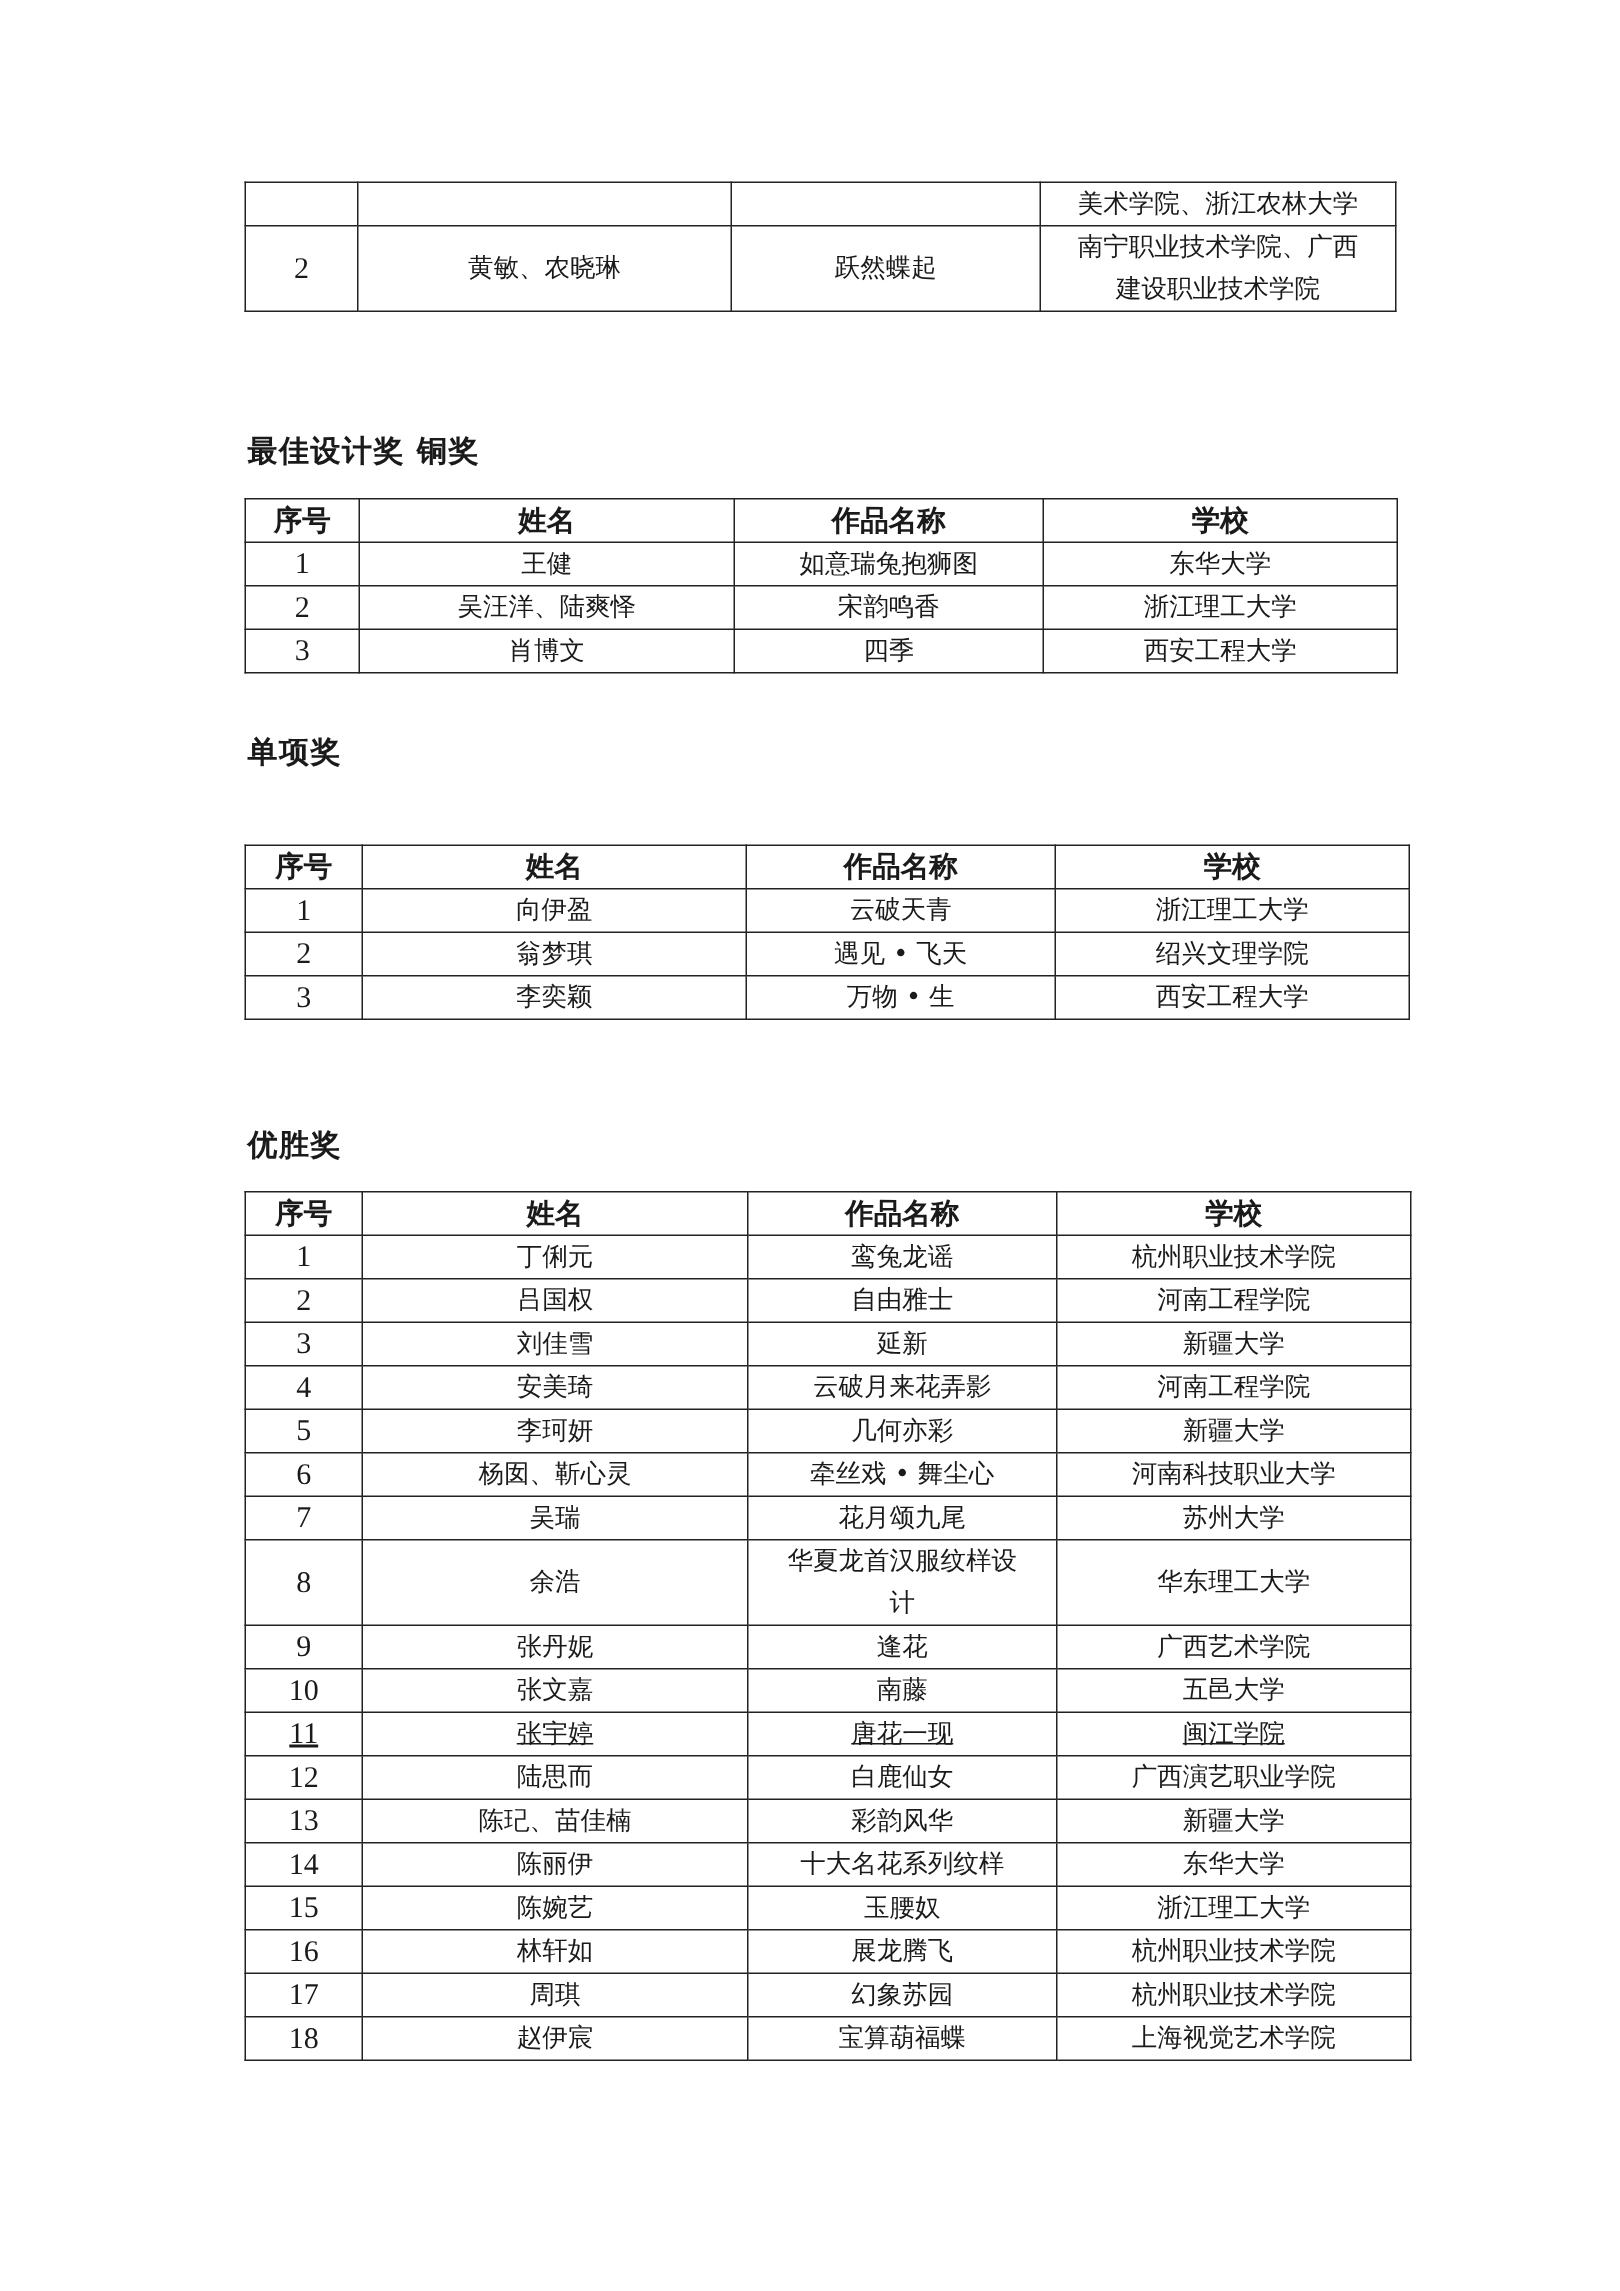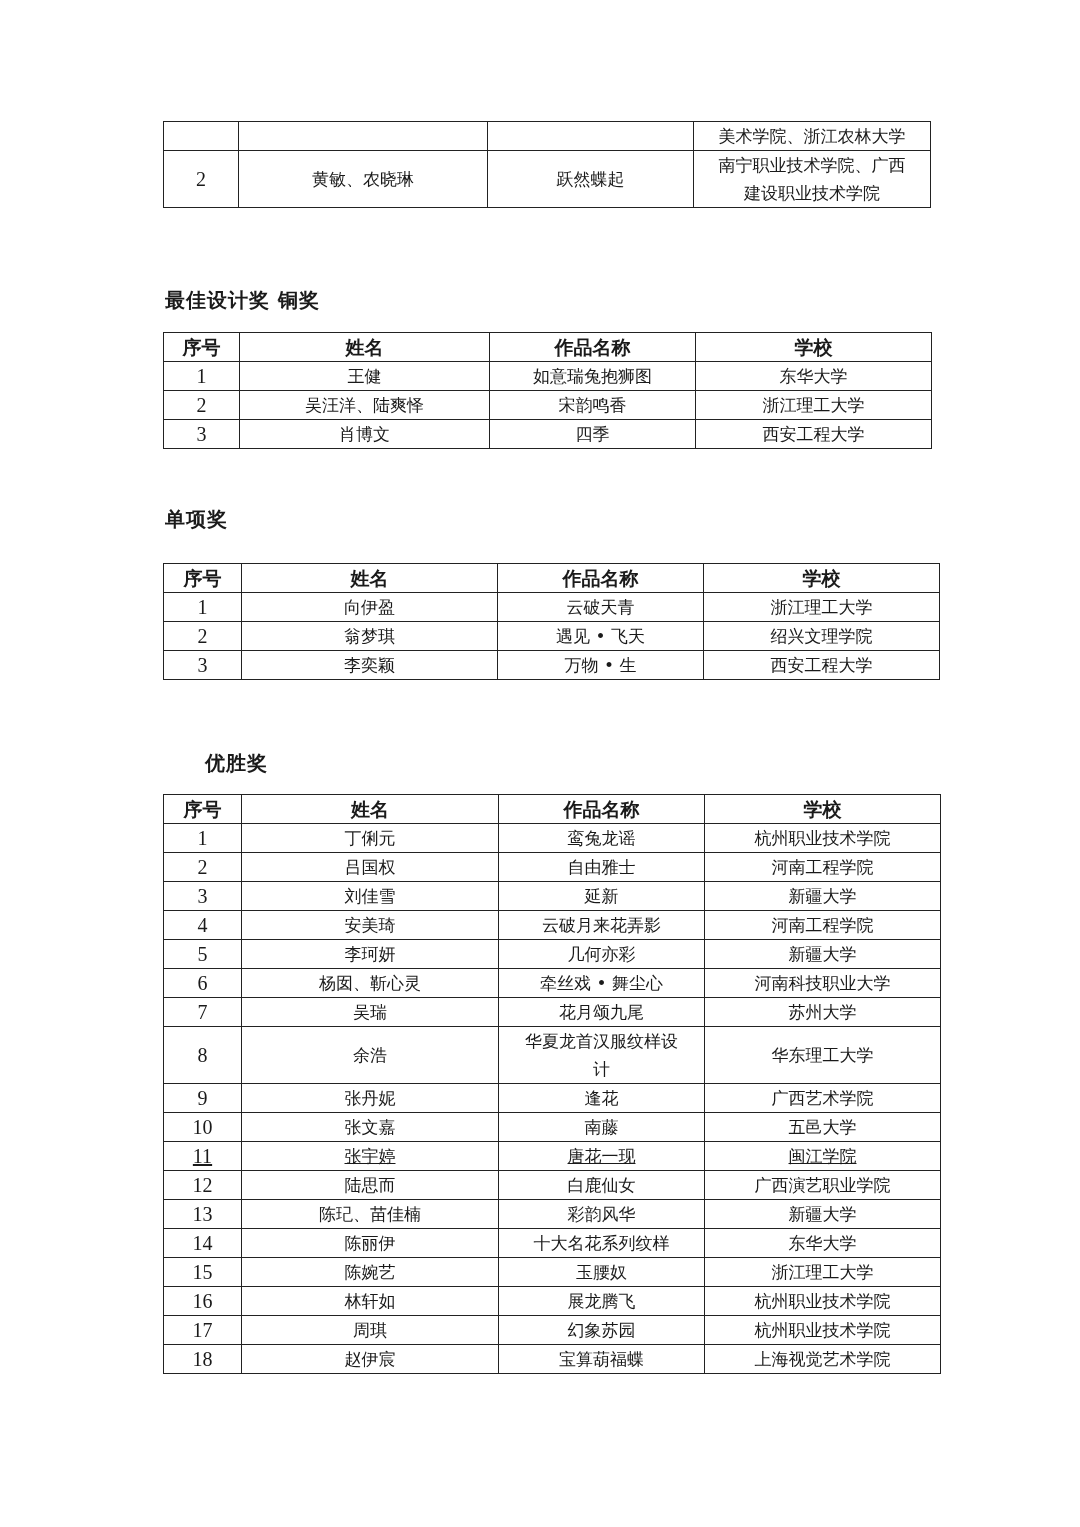--- a/index.html
+++ b/index.html
@@ -83,21 +83,21 @@
   </tr>
   <tr style="height:29px;">
     <td class="num">3</td>
     <td>肖博文</td>
     <td>四季</td>
     <td>西安工程大学</td>
   </tr>
 </tbody>
   </table>
 
-<h2 class="section-title" style="top:506px;">单项奖</h2>
+<h2 class="section-title" style="top:488px;">单项奖</h2>
 <table class="tbl" style="left:163px; top:563px; width:776px;">
   <colgroup>
       <col style="width:78px">
       <col style="width:256px">
       <col style="width:206px">
       <col style="width:236px">
     </colgroup>
   <tbody>
       <tr style="height:29px;">
     <th>序号</th>
@@ -119,21 +119,21 @@
   </tr>
   <tr style="height:29px;">
     <td class="num">3</td>
     <td>李奕颖</td>
     <td>万物 • 生</td>
     <td>西安工程大学</td>
   </tr>
 </tbody>
   </table>
 
-<h2 class="section-title" style="top:750px;margin-left:40px;">优胜奖</h2>
+<h2 class="section-title" style="top:750px;">优胜奖</h2>
 <table class="tbl" style="left:163px; top:794px; width:777px;">
   <colgroup>
       <col style="width:78px">
       <col style="width:257px">
       <col style="width:206px">
       <col style="width:236px">
     </colgroup>
   <tbody>
       <tr style="height:29px;">
     <th>序号</th>

